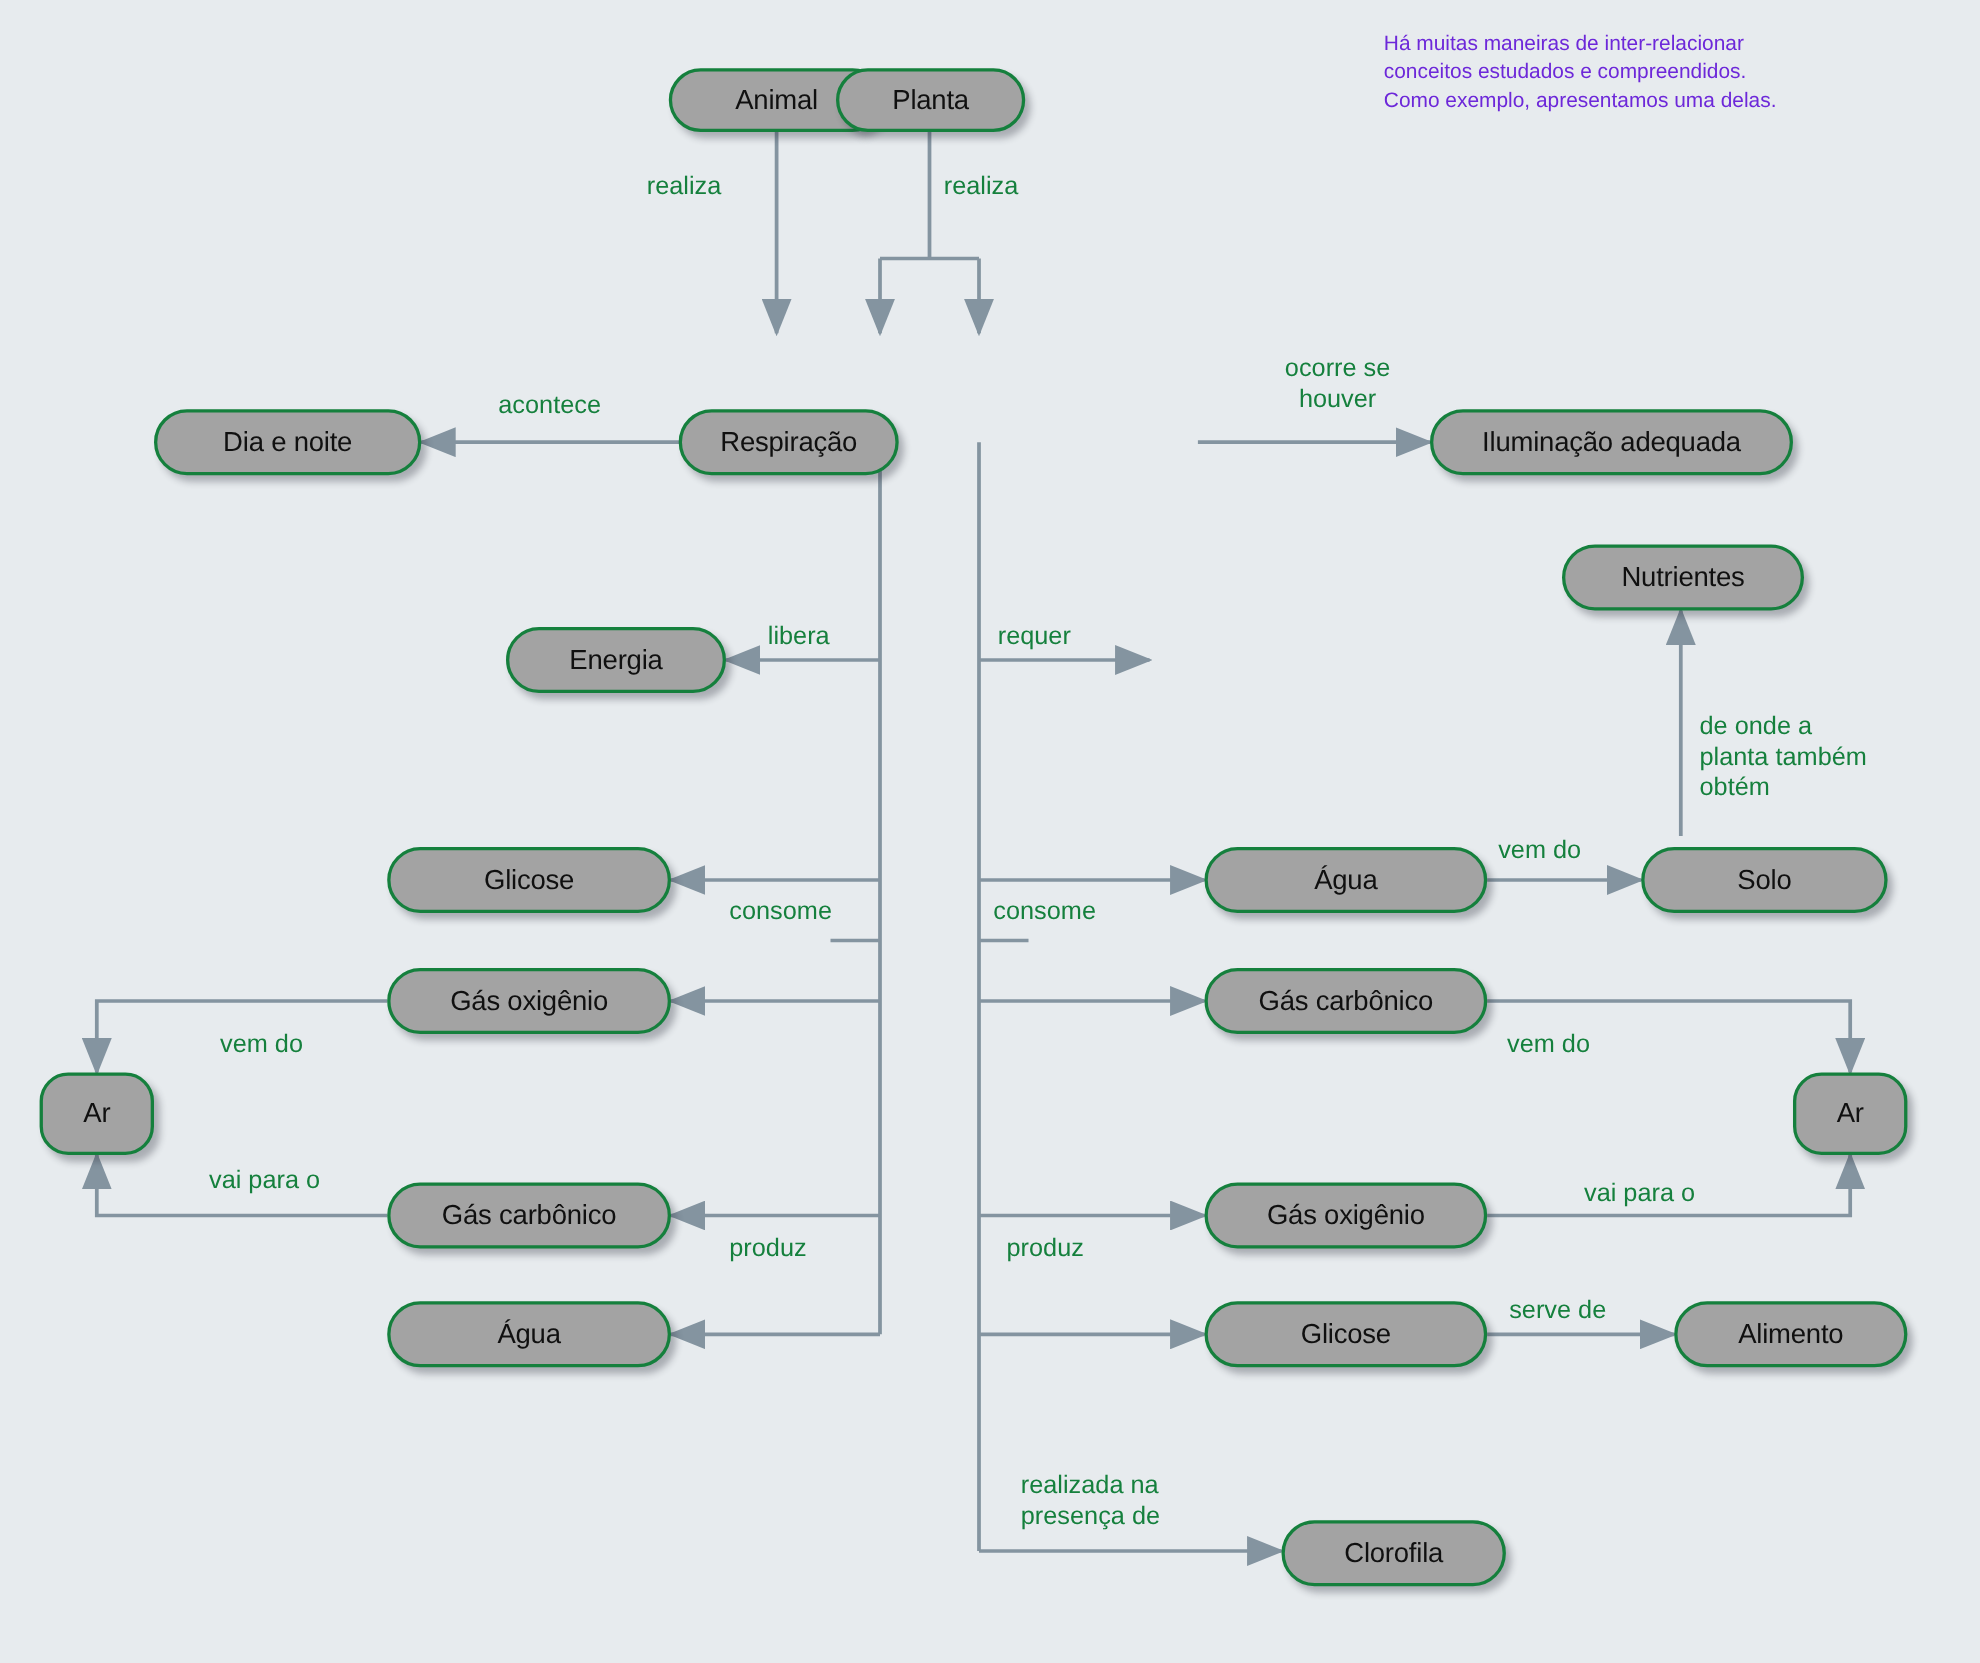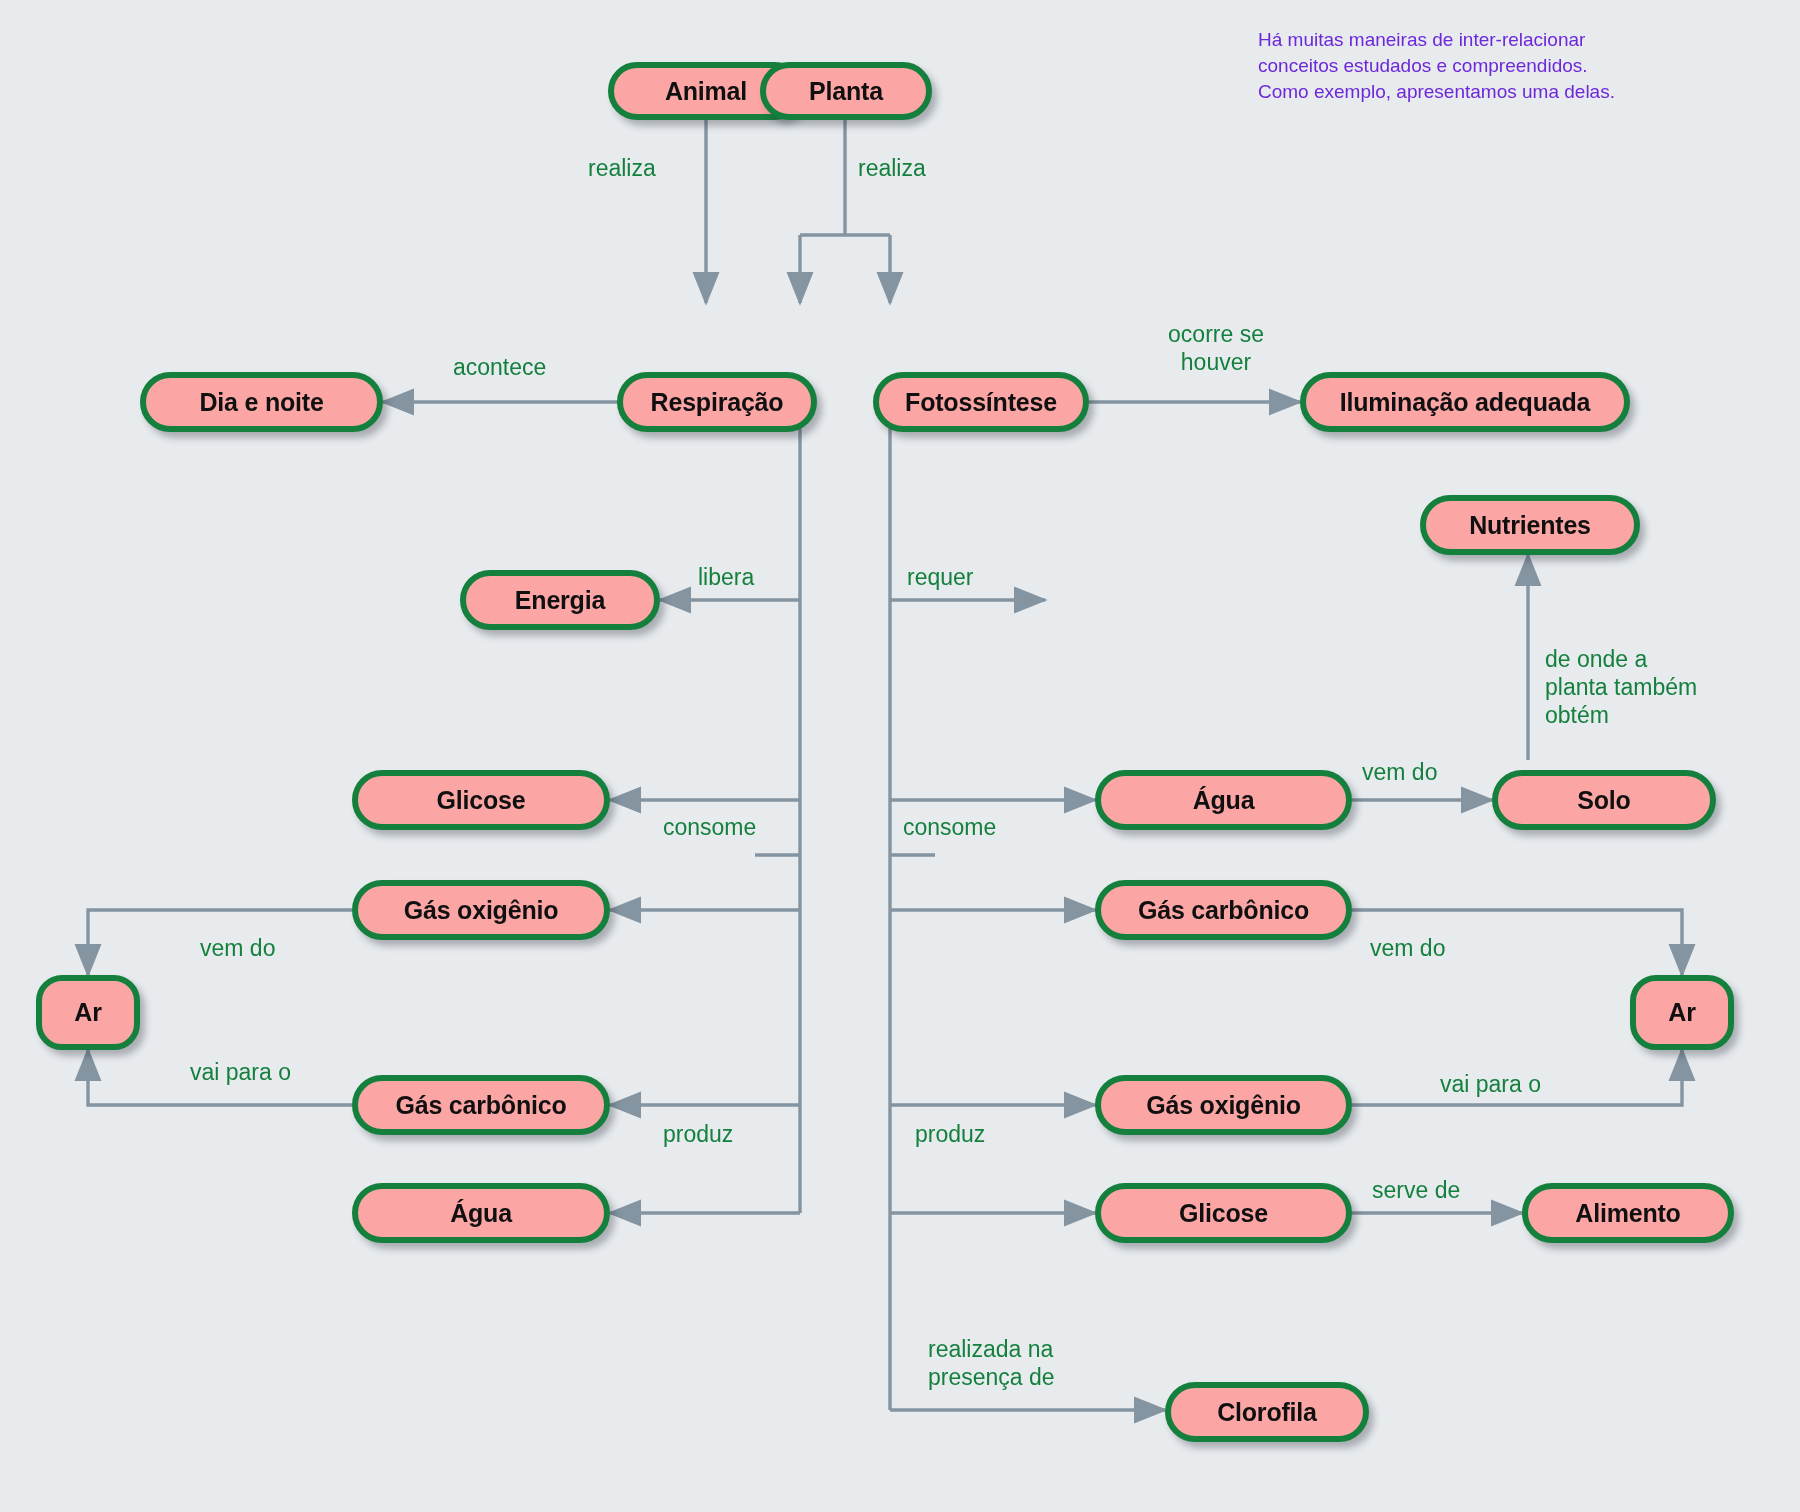--- a/index.html
+++ b/index.html
@@ -9,25 +9,25 @@
     font-family:"Liberation Sans", sans-serif;
     overflow:hidden;
     position:relative;
   }
   #stage{position:absolute;left:0;top:0;width:1800px;height:1512px;}
   svg.edges{position:absolute;left:0;top:0;width:1800px;height:1512px;}
 
   .node{
     position:absolute;
     box-sizing:border-box;
-    background:#fca5a5;
-    border:6px solid #15803d;
+    background:#a3a3a3;
+    border:3px solid #15803d;
     border-radius:40px;
     display:flex;align-items:center;justify-content:center;
-    font-weight:bold;
+    font-weight:normal;
     font-size:25px;
     color:#101010;
     letter-spacing:-0.2px;
     text-align:center;
     box-shadow:5px 6px 7px rgba(40,45,55,0.32);
     white-space:nowrap;
     z-index:3;
   }
 
   .elabel{
@@ -130,21 +130,20 @@
   </svg>
 
   <div class="node" style="left:608px;top:62px;width:196px;height:58px;">Animal</div>
 
   <div class="node" style="left:760px;top:62px;width:172px;height:58px;">Planta</div>
 
   <div class="node" style="left:140px;top:372px;width:243px;height:60px;">Dia e noite</div>
 
   <div class="node" style="left:617px;top:372px;width:200px;height:60px;">Respiração</div>
 
-  <div class="node" style="left:873px;top:372px;width:216px;height:60px;">Fotossíntese</div>
 
   <div class="node" style="left:460px;top:570px;width:200px;height:60px;">Energia</div>
 
   <div class="node" style="left:1300px;top:372px;width:330px;height:60px;">Iluminação adequada</div>
 
 
   <div class="node" style="left:1420px;top:495px;width:220px;height:60px;">Nutrientes</div>
 
   <div class="node" style="left:352px;top:770px;width:258px;height:60px;">Glicose</div>
 

